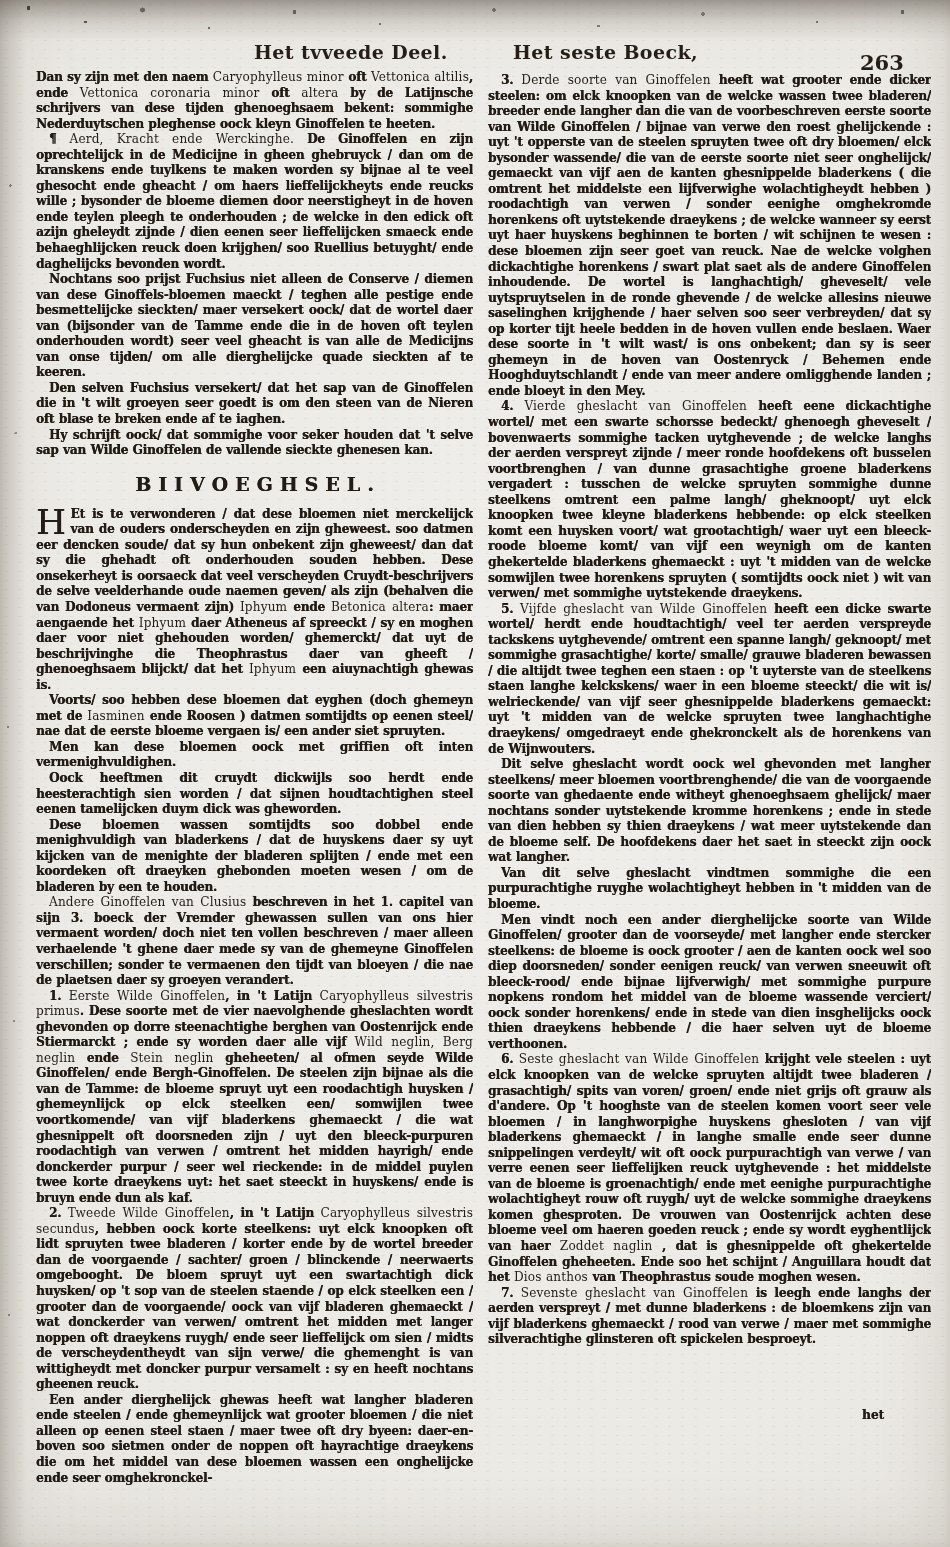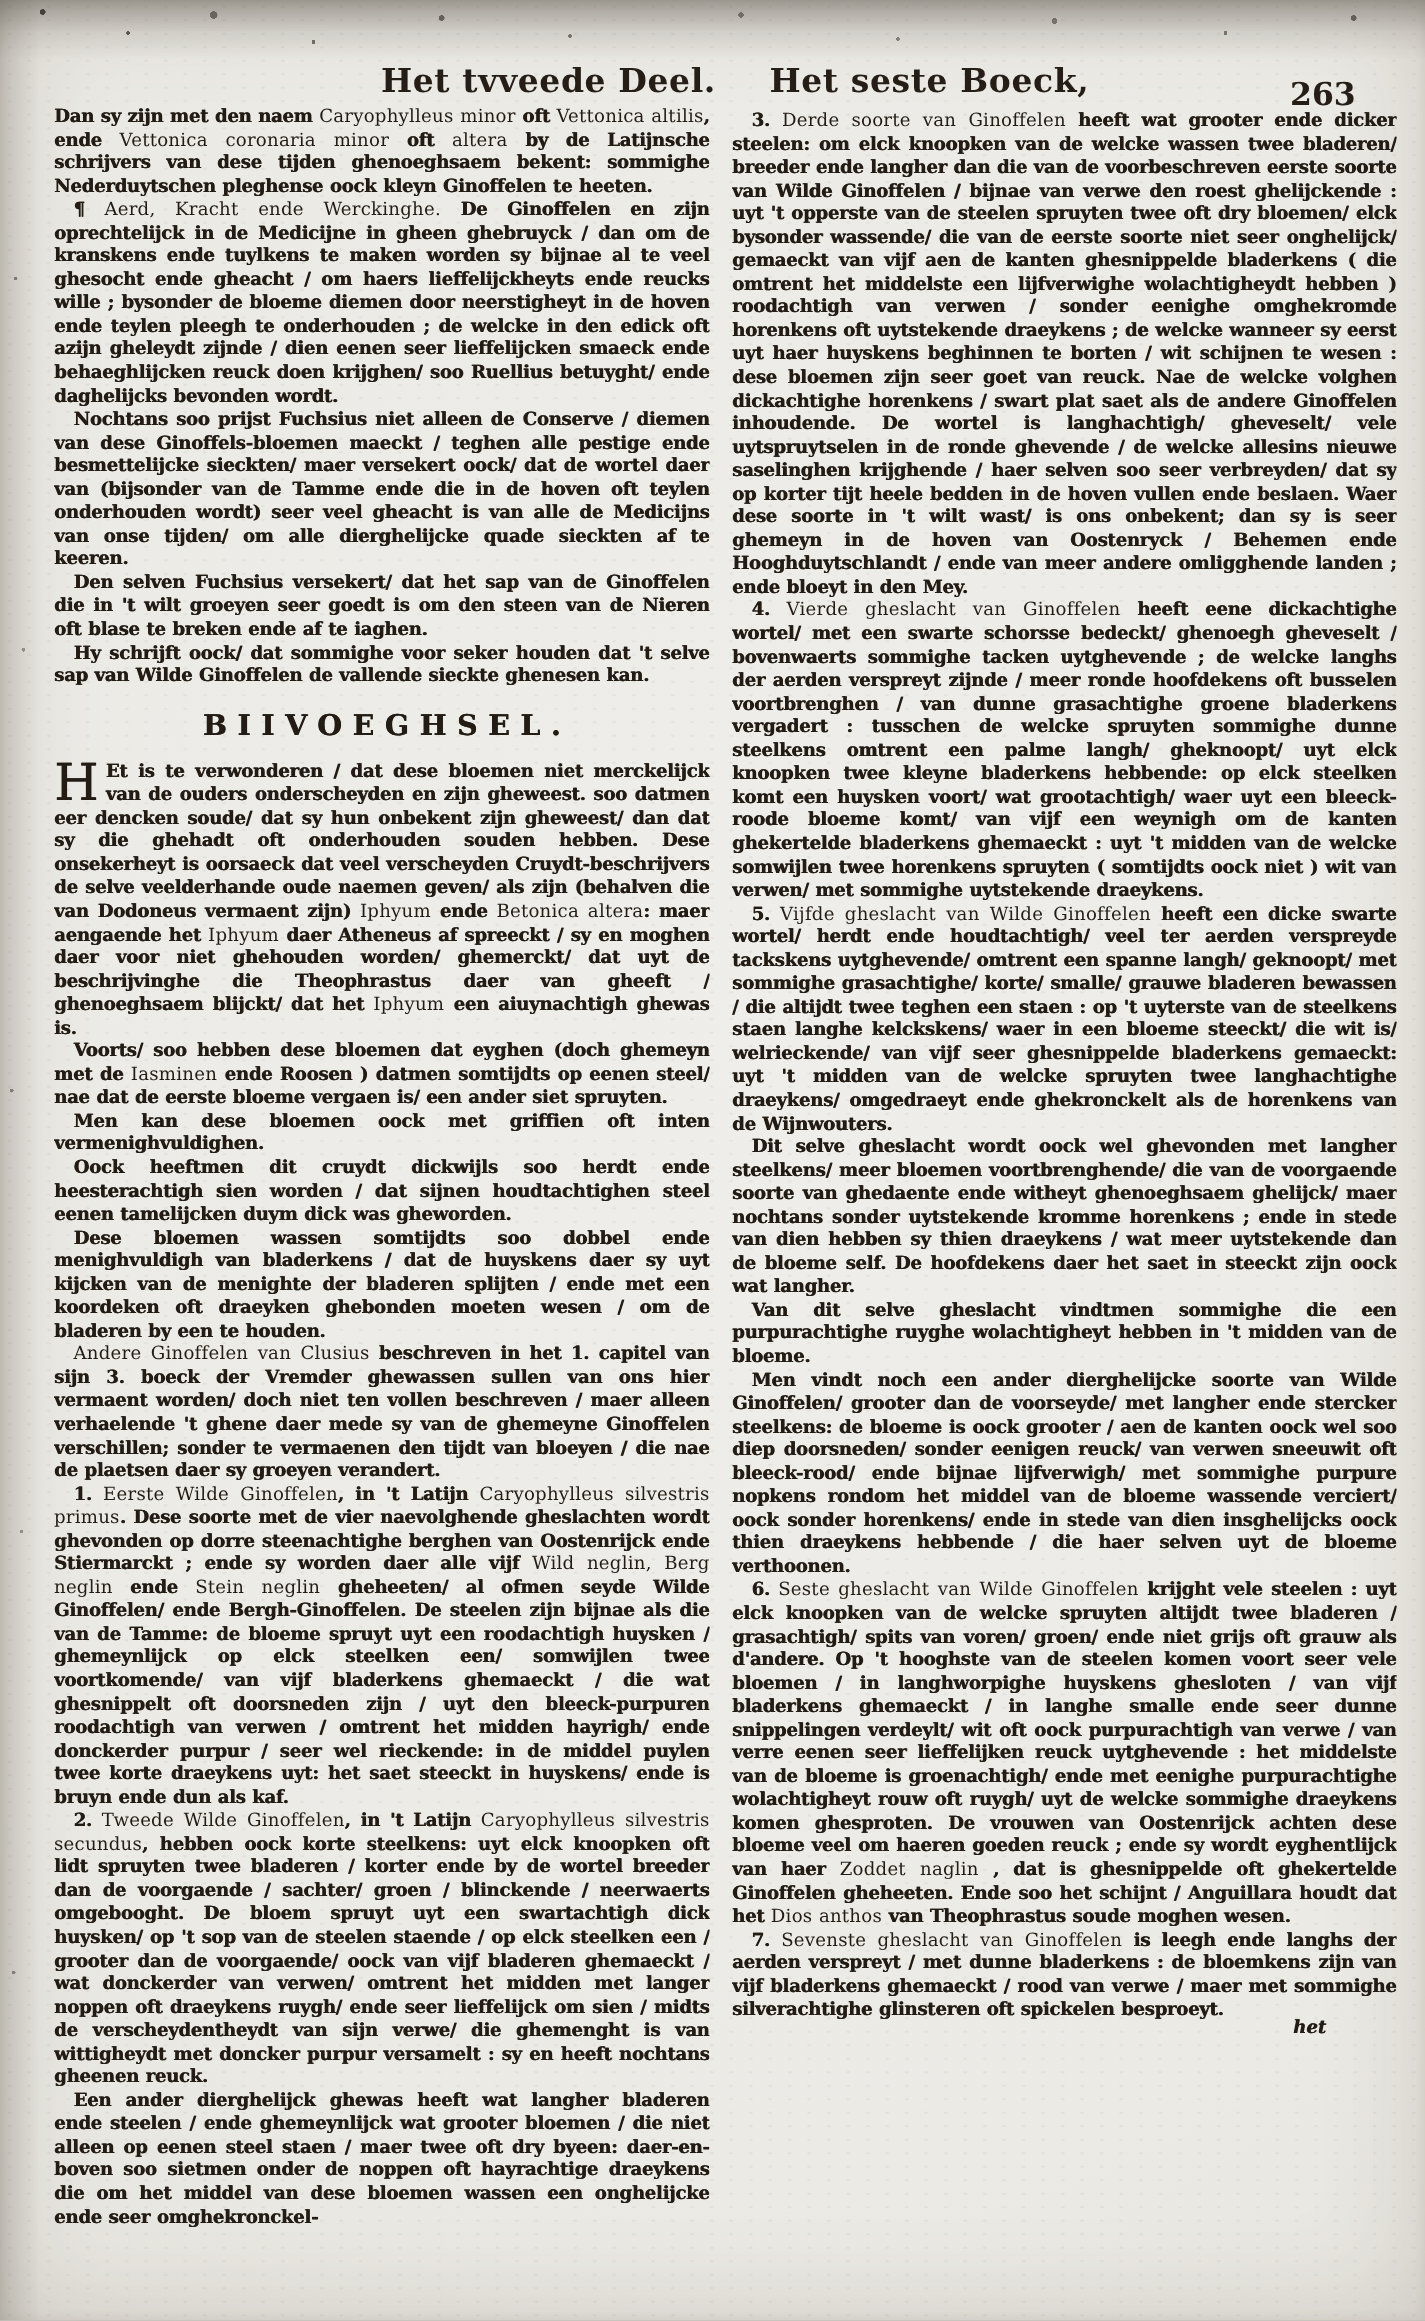--- a/index.html
+++ b/index.html
@@ -44,21 +44,21 @@
       linear-gradient(to right, rgba(60,52,42,.16), transparent),
       radial-gradient(circle 2px at 40% 12%, rgba(40,34,28,.5) 0 60%, transparent 65%),
       radial-gradient(circle 2px at 60% 28%, rgba(40,34,28,.4) 0 60%, transparent 65%),
       radial-gradient(circle 2px at 30% 47%, rgba(40,34,28,.45) 0 60%, transparent 65%),
       radial-gradient(circle 2px at 55% 66%, rgba(40,34,28,.4) 0 60%, transparent 65%),
       radial-gradient(circle 2px at 35% 85%, rgba(40,34,28,.45) 0 60%, transparent 65%);
     filter:blur(.3px);
   }
   .runhead{
     position:absolute;top:41px;
-    font-size:22px;font-weight:700;letter-spacing:.4px;
+    font-size:19px;font-weight:700;letter-spacing:.4px;
     color:#241e16;white-space:nowrap;
   }
   .runhead-left{left:254px;}
   .runhead-right{left:489px;margin-left:24px;}
   .pagenum{
     position:absolute;top:50px;left:860px;
     font-size:21px;font-weight:700;color:#241e16;
   }
   .col{
     position:absolute;overflow:hidden;
@@ -79,22 +79,22 @@
     font-size:19px;letter-spacing:7px;text-indent:7px;
     margin:13px 0 11px 0;line-height:24px;
   }
   .dropcap{
     float:left;
     font-size:34px;line-height:27px;
     padding:2px 5px 0 0;
     font-weight:400;text-shadow:.4px 0 0 currentColor;
   }
   .catchword{
-    position:absolute;top:1344px;left:862px;
-    font-size:12.1px;font-weight:700;text-shadow:.35px 0 0 currentColor;font-style:italic;
+    position:absolute;top:1408px;left:862px;
+    font-size:12.1px;font-weight:700;text-shadow:.35px 0 0 currentColor;
   }
 </style>
 </head>
 <body>
 
 <div class="page">
   <div class="grain"></div>
   <div class="noise-top"></div>
   <div class="noise-left"></div>
 

